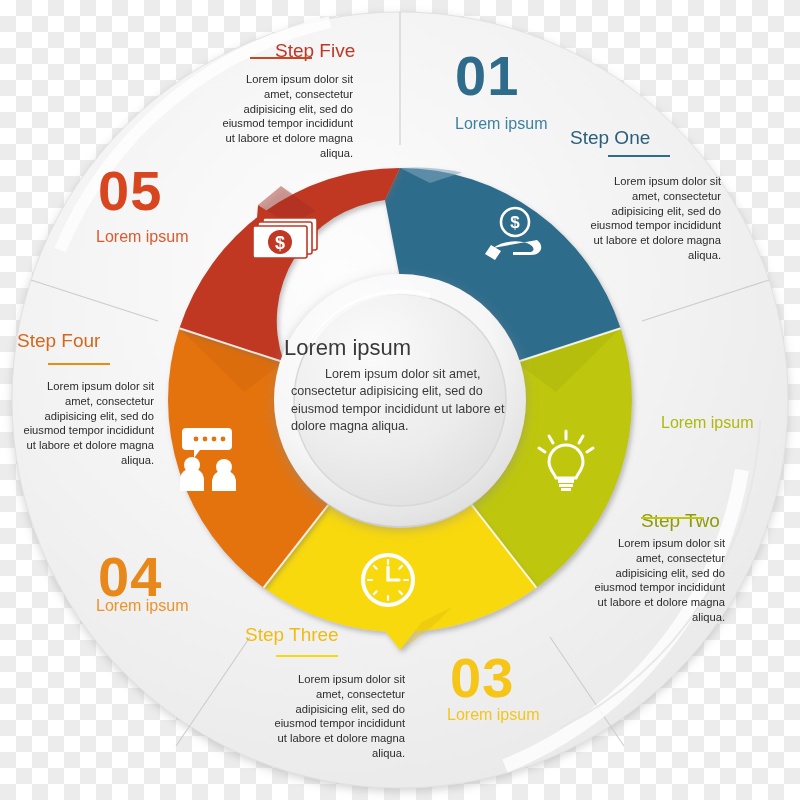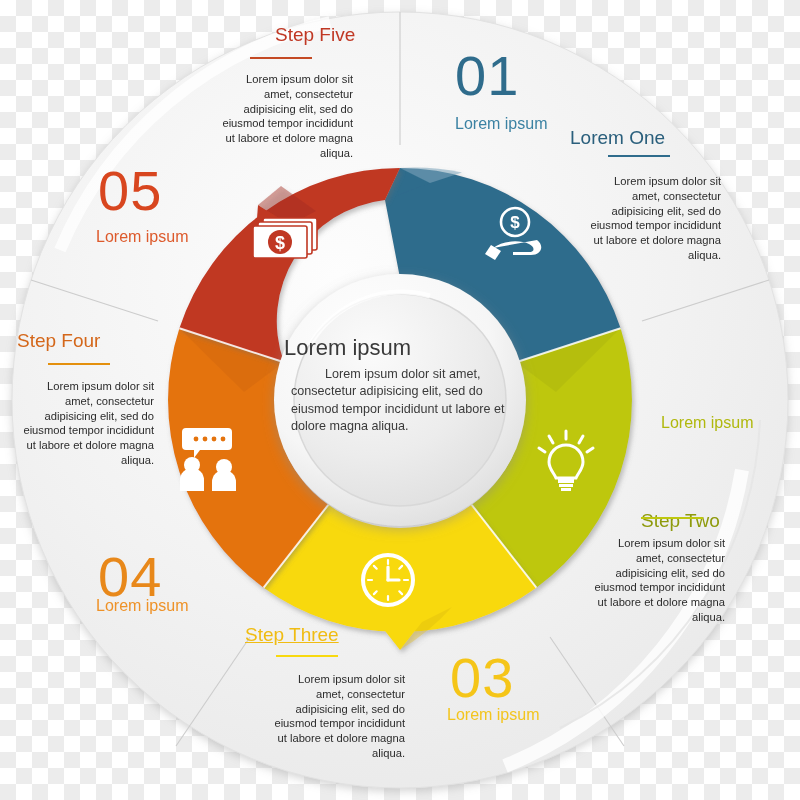--- a/index.html
+++ b/index.html
@@ -14,21 +14,21 @@
     background-size:32px 32px;
     background-position:0 0,16px 16px;
   }
   #stage{position:absolute;left:0;top:0;width:800px;height:800px;}
   svg#wheel{position:absolute;left:0;top:0;width:800px;height:800px;}
 
   .txtlayer{position:absolute;left:0;top:0;width:800px;height:800px;pointer-events:none;}
   .txtlayer > *{pointer-events:auto;}
 
   .big-num{
-    position:absolute;font-size:56px;font-weight:normal;letter-spacing:1px;
+    position:absolute;font-size:56px;font-weight:bold;letter-spacing:1px;
     line-height:1;white-space:nowrap;
   }
   .num-sub{
     position:absolute;font-size:16px;white-space:nowrap;
   }
   .step-title{
     position:absolute;font-size:19px;white-space:nowrap;
   }
   .rule{
     position:absolute;height:2px;width:62px;
@@ -221,44 +221,44 @@
       <rect x="-24" y="-14" width="54" height="32" rx="2" fill="none" stroke="#c03824" stroke-width="1.6"></rect>
       <circle cx="3" cy="2" r="12" fill="#c03824"></circle>
       <text x="3" y="9" font-size="18" font-weight="bold" fill="#ffffff" text-anchor="middle" font-family="'Liberation Sans', sans-serif">$</text>
     </g>
   </svg>
 
   <div class="txtlayer">
 
     <div class="big-num" style="left:455px;top:48px;color:#2f6c8c;">01</div>
     <div class="num-sub" style="left:455px;top:115px;color:#3b82a3;">Lorem ipsum</div>
-    <div class="step-title" style="left:570px;top:127px;color:#2a5f7c;">Lorem One</div>
+    <div class="step-title" style="left:570px;top:127px;color:#2a5f7c;">Step One</div>
     <div class="rule" style="left:608px;top:155px;background:#2f6c8c;"></div>
     <div class="body-txt" style="left:581px;top:174px;">Lorem ipsum dolor sit amet, consectetur adipisicing elit, sed do eiusmod tempor incididunt ut labore et dolore magna aliqua.</div>
 
     <div class="num-sub" style="left:661px;top:414px;color:#b0b80d;">Lorem ipsum</div>
     <div class="step-title" style="left:641px;top:488px;color:#8e9a0c;margin-top:22px;">Step Two</div>
     <div class="rule" style="left:641px;top:517px;background:#bec70e;"></div>
     <div class="body-txt" style="left:585px;top:536px;">Lorem ipsum dolor sit amet, consectetur adipisicing elit, sed do eiusmod tempor incididunt ut labore et dolore magna aliqua.</div>
 
     <div class="big-num" style="left:450px;top:650px;color:#f5c518;text-align:right;">03</div>
     <div class="num-sub" style="left:447px;top:706px;color:#f3c51e;">Lorem ipsum</div>
-    <div class="step-title" style="left:245px;top:624px;color:#f0bc12;text-decoration:underline;">Step Three</div>
+    <div class="step-title" style="left:245px;top:624px;color:#f0bc12;">Step Three</div>
     <div class="rule" style="left:276px;top:655px;background:#f8d90f;"></div>
     <div class="body-txt" style="left:265px;top:672px;">Lorem ipsum dolor sit amet, consectetur adipisicing elit, sed do eiusmod tempor incididunt ut labore et dolore magna aliqua.</div>
 
     <div class="big-num" style="left:98px;top:533px;color:#e8881a;margin-top:16px;">04</div>
     <div class="num-sub" style="left:96px;top:597px;color:#ee9228;">Lorem ipsum</div>
     <div class="step-title" style="left:17px;top:330px;color:#d4671a;text-align:right;">Step Four</div>
     <div class="rule" style="left:48px;top:363px;background:#e4900d;"></div>
     <div class="body-txt" style="left:14px;top:379px;">Lorem ipsum dolor sit amet, consectetur adipisicing elit, sed do eiusmod tempor incididunt ut labore et dolore magna aliqua.</div>
 
     <div class="big-num" style="left:98px;top:163px;color:#d8461f;">05</div>
     <div class="num-sub" style="left:96px;top:228px;color:#dd5a2c;">Lorem ipsum</div>
-    <div class="step-title" style="left:275px;top:24px;color:#c03824;">Step Five</div>
+    <div class="step-title" style="left:275px;top:40px;color:#c03824;">Step Five</div>
     <div class="rule" style="left:250px;top:57px;background:#c44a24;"></div>
     <div class="body-txt" style="left:213px;top:72px;">Lorem ipsum dolor sit amet, consectetur adipisicing elit, sed do eiusmod tempor incididunt ut labore et dolore magna aliqua.</div>
 
     <div class="center-title" style="left:284px;top:335px;">Lorem ipsum</div>
     <div class="center-body" style="left:291px;top:366px;">Lorem ipsum dolor sit amet, consectetur adipisicing elit, sed do eiusmod tempor incididunt ut labore et dolore magna aliqua.</div>
 
   </div>
 </div>
 
 </body></html>

